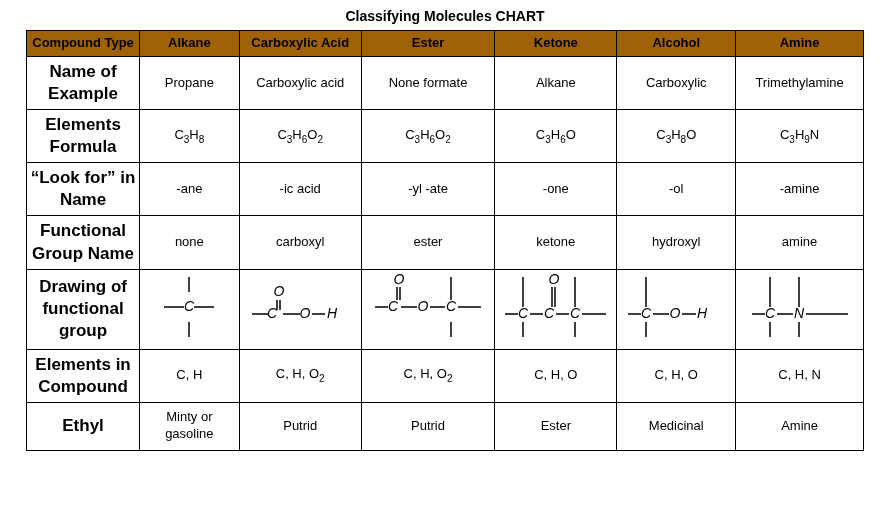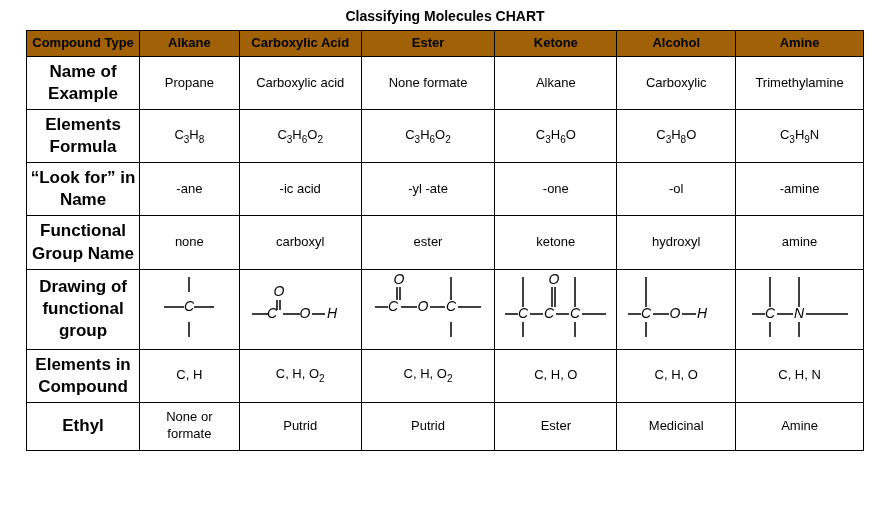--- a/index.html
+++ b/index.html
@@ -268,21 +268,21 @@
         <td>C, H</td>
         <td>C, H, O<sub>2</sub></td>
         <td>C, H, O<sub>2</sub></td>
         <td>C, H, O</td>
         <td>C, H, O</td>
         <td>C, H, N</td>
       </tr>
 
       <tr>
         <td class="row-label smell-cell">Ethyl</td>
-        <td class="smell-cell">None or formate</td>
+        <td class="smell-cell">Minty or gasoline</td>
         <td class="smell-cell">Putrid</td>
         <td class="smell-cell">Putrid</td>
         <td class="smell-cell">Ester</td>
         <td class="smell-cell">Medicinal</td>
         <td class="smell-cell">Amine</td>
       </tr>
     </tbody>
   </table>
 </div>
 

